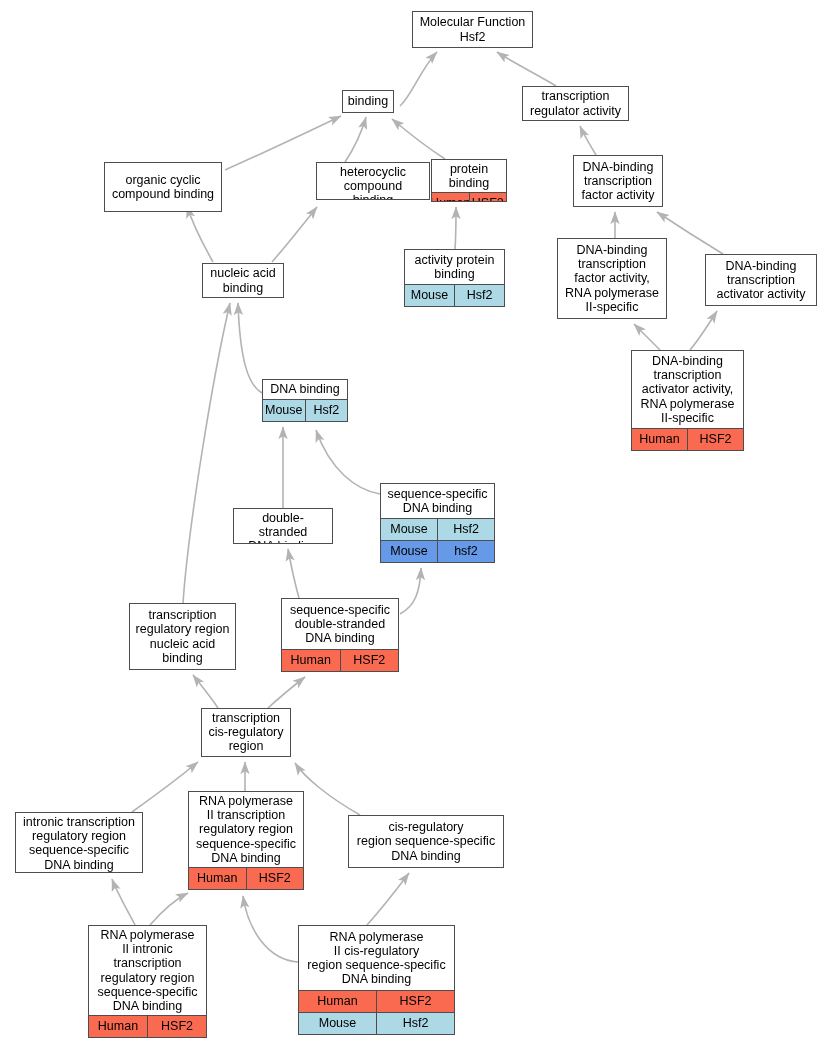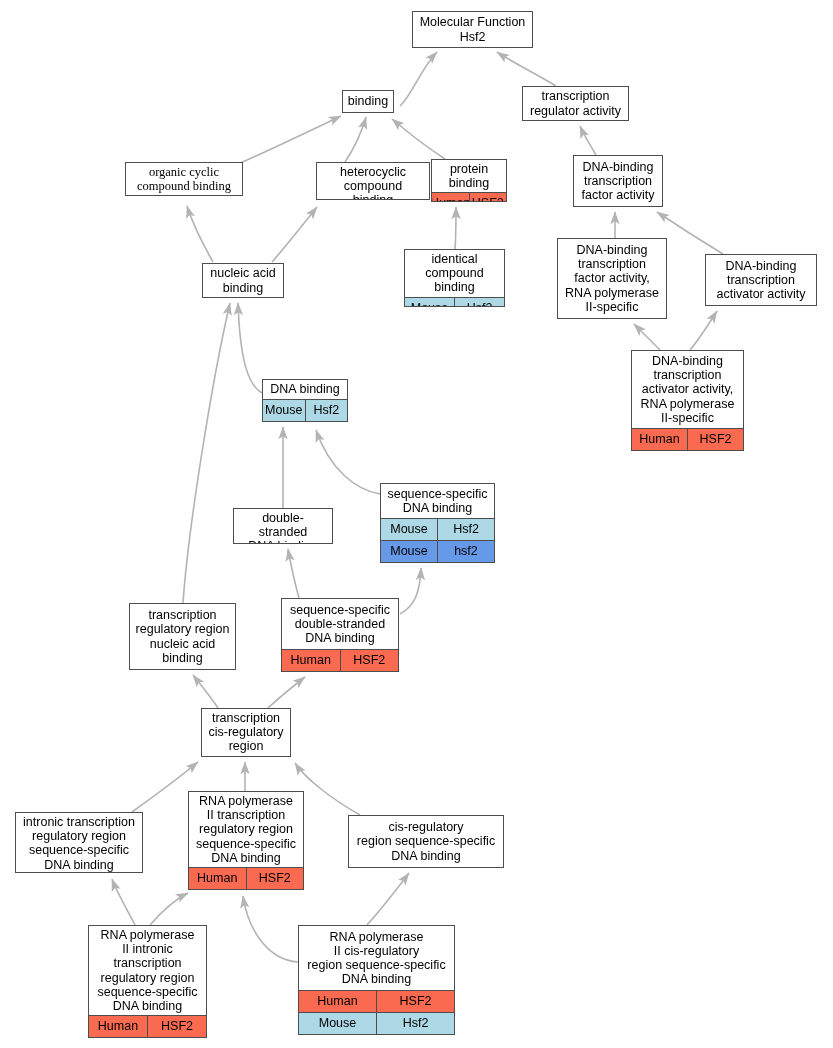--- a/index.html
+++ b/index.html
@@ -114,21 +114,21 @@
         <div class="node-title">Molecular Function
 Hsf2</div>
       </div>
       <div class="node" style="left: 342px; top: 90px; width: 52px; height: 23px; border-color: rgb(77, 77, 77);">
         <div class="node-title">binding</div>
       </div>
       <div class="node" style="left: 522px; top: 86px; width: 107px; height: 35px; border-color: rgb(77, 77, 77);">
         <div class="node-title">transcription
 regulator activity</div>
       </div>
-      <div class="node" style="left: 125px; top: 162px; width: 118px; height: 34px; border-color: rgb(77, 77, 77); font-family: Liberation Serif, serif;">
+      <div class="node" style="left: 104px; top: 162px; width: 118px; height: 50px; border-color: rgb(77, 77, 77);">
         <div class="node-title">organic cyclic
 compound binding</div>
       </div>
       <div class="node" style="left: 268px; top: 162px; width: 114px; height: 38px; border-color: rgb(77, 77, 77); margin-left: 48px;">
         <div class="node-title">heterocyclic
 compound binding</div>
       </div>
       <div class="node" style="left: 431px; top: 159px; width: 76px; height: 43px; border-color: rgb(77, 77, 77);">
         <div class="node-title">protein binding</div>
         <div class="anno-row" style="background: rgb(250, 106, 80);">
@@ -139,21 +139,21 @@
       <div class="node" style="left: 573px; top: 155px; width: 90px; height: 52px; border-color: rgb(77, 77, 77);">
         <div class="node-title">DNA-binding
 transcription
 factor activity</div>
       </div>
       <div class="node" style="left: 202px; top: 263px; width: 82px; height: 35px; border-color: rgb(77, 77, 77);">
         <div class="node-title">nucleic acid
 binding</div>
       </div>
       <div class="node" style="left: 404px; top: 249px; width: 101px; height: 58px; border-color: rgb(77, 77, 77);">
-        <div class="node-title">identical compound
+        <div class="node-title">activity protein
 binding</div>
         <div class="anno-row" style="background: rgb(173, 216, 230);">
           <div class="anno-cell left" style="background: rgb(173, 216, 230);">Mouse</div>
           <div class="anno-cell" style="background: rgb(173, 216, 230);">Hsf2</div>
         </div>
       </div>
       <div class="node" style="left: 557px; top: 238px; width: 110px; height: 81px; border-color: rgb(77, 77, 77);">
         <div class="node-title">DNA-binding
 transcription
 factor activity,

